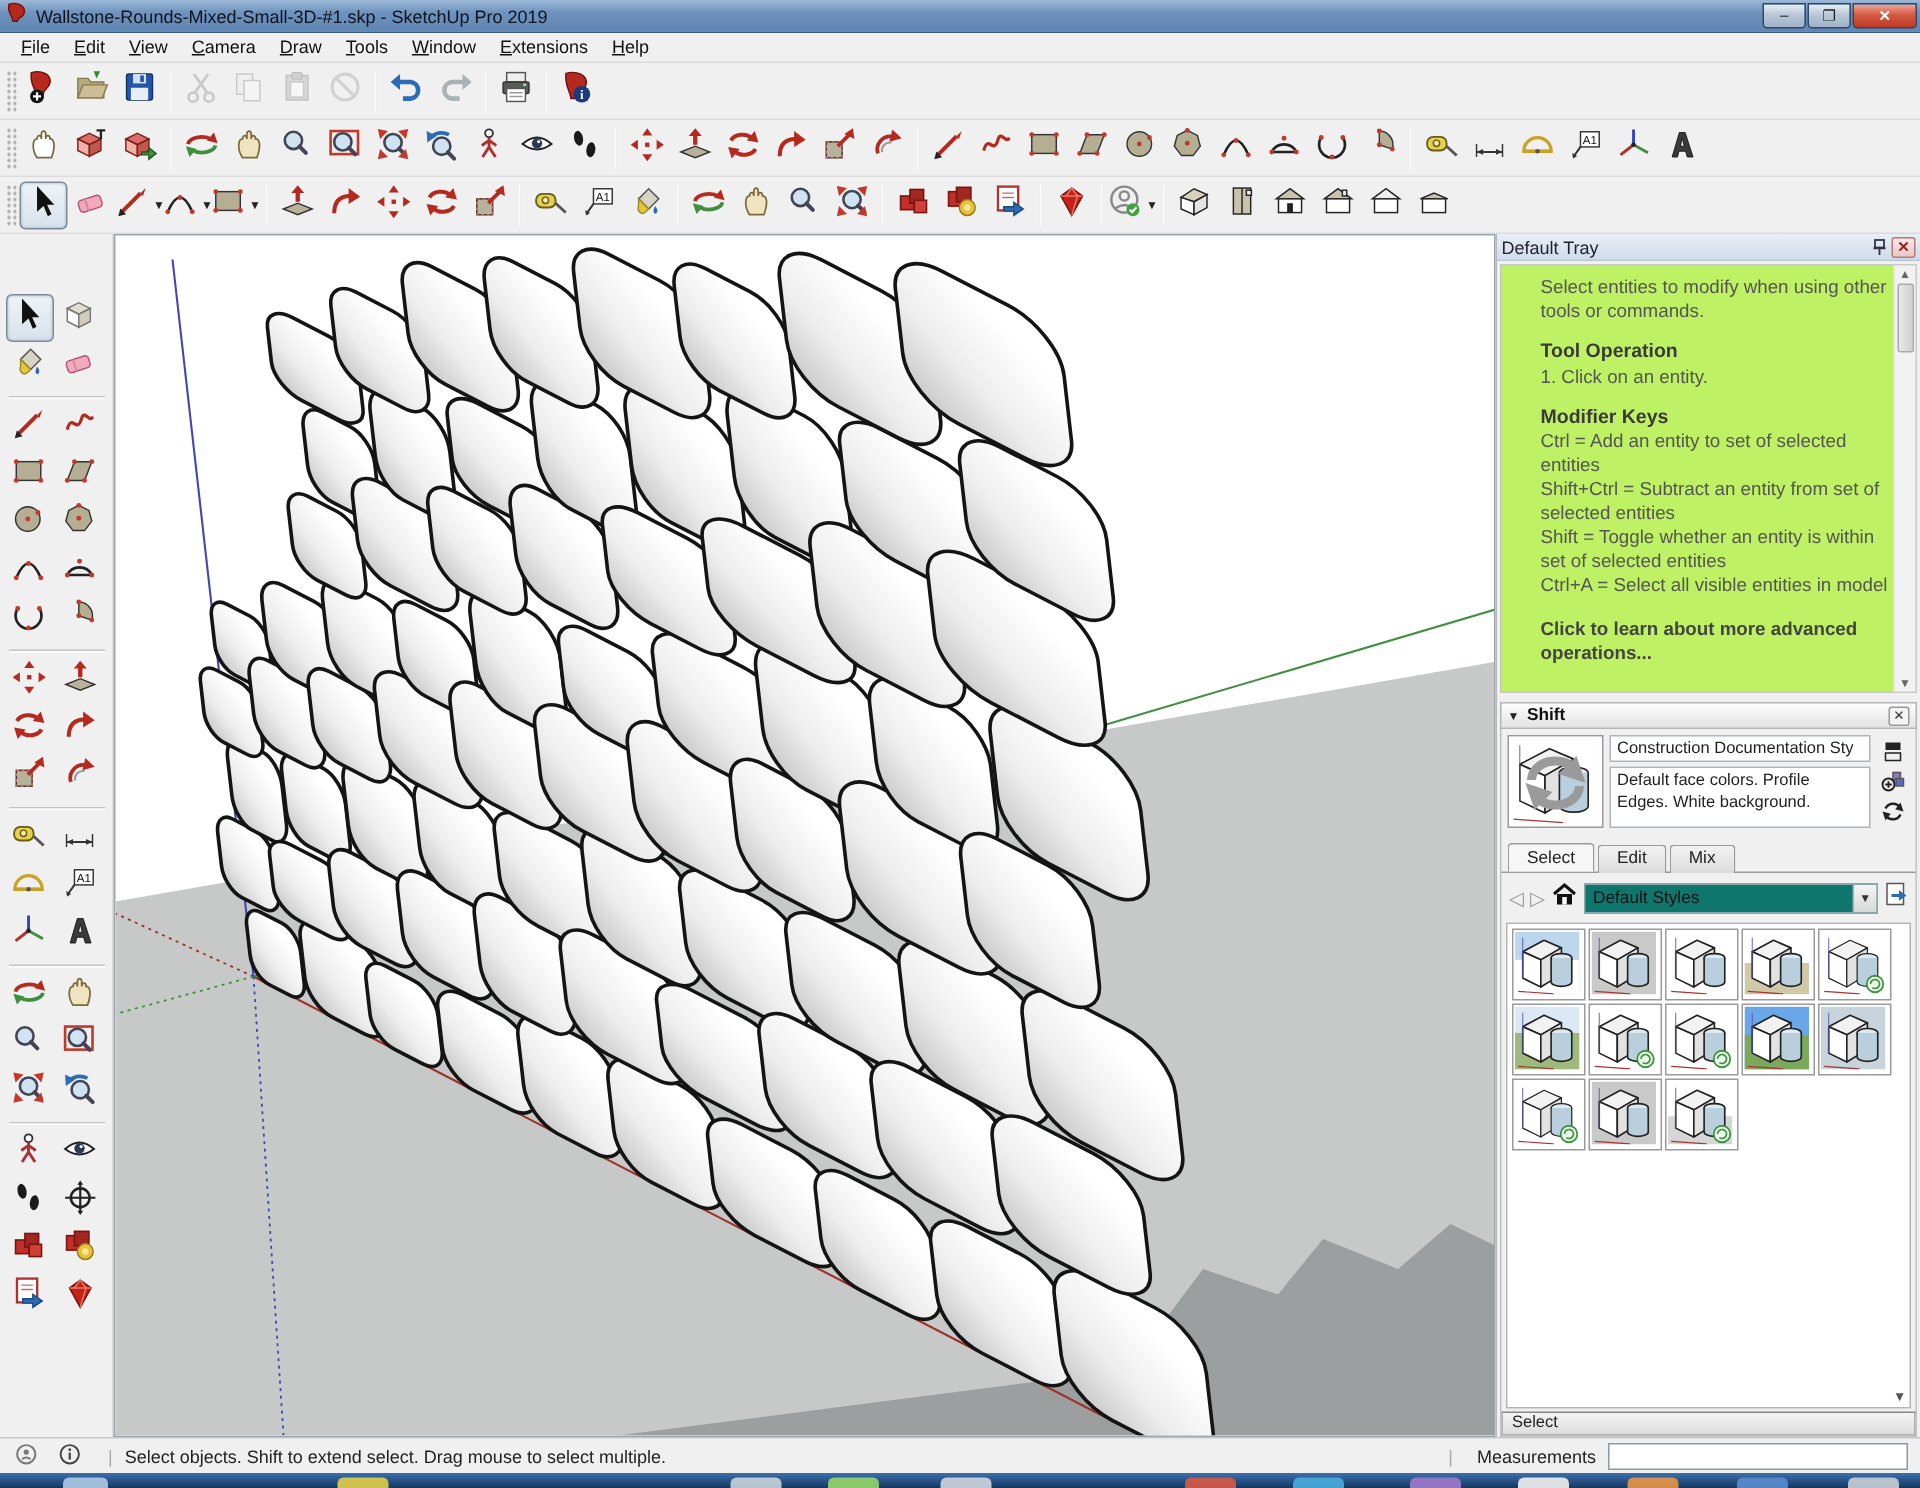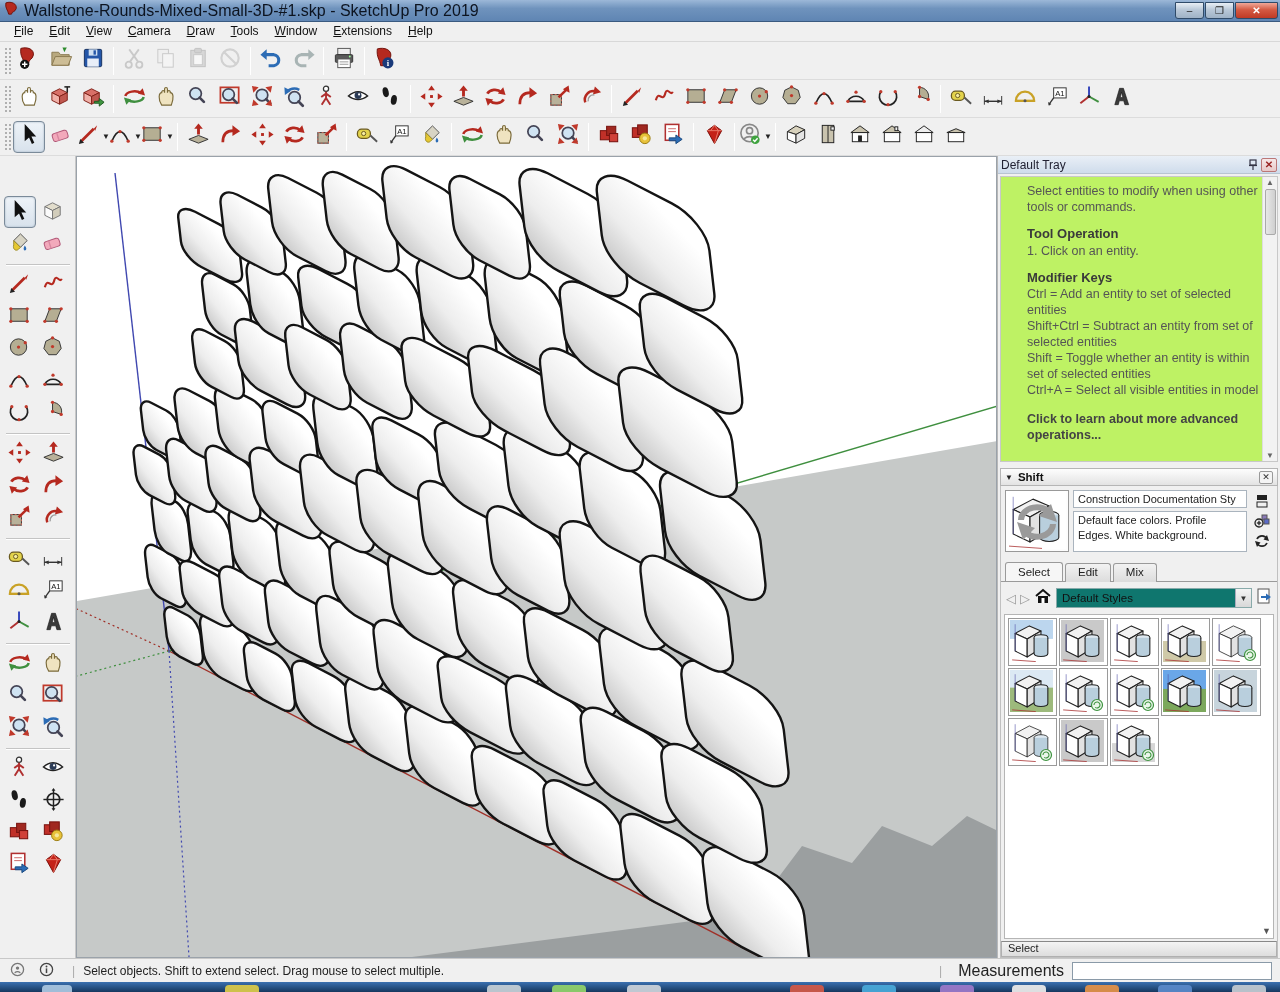--- a/index.html
+++ b/index.html
@@ -1,18 +1,18 @@
 <!DOCTYPE html>
 <html><head>
 <meta charset="utf-8">
 <style>
   *{margin:0;padding:0;box-sizing:border-box;}
   html,body{width:1280px;height:992px;overflow:hidden;font-family:"Liberation Sans",sans-serif;background:#f0f0f0;}
   .titlebar{height:22px;background:linear-gradient(#9cb8d8,#6f93bd 40%,#5f85b3);display:flex;align-items:center;padding-left:4px;border-bottom:1px solid #3a5a80;}
-  .titlebar .ttext{font-size:16px;color:#0d1420;margin-left:5px;flex:1;white-space:nowrap;overflow:hidden;}
+  .titlebar .ttext{font-size:12px;color:#0d1420;margin-left:5px;flex:1;white-space:nowrap;overflow:hidden;}
   .winbtns{display:flex;margin-right:2px;}
   .winbtn{width:29px;height:17px;border:1px solid #2f4a68;border-radius:0 0 3px 3px;background:linear-gradient(#e8eef5,#b9c8d8 45%,#9fb2c6);display:flex;align-items:center;justify-content:center;font-size:10px;color:#222;margin-left:1px;}
   .winbtn.close{width:43px;background:linear-gradient(#f0a898,#d45a43 45%,#c03a25);color:#fff;font-weight:bold;}
   .menubar{height:20px;background:#f0f0f0;display:flex;padding-left:6px;border-bottom:1px solid #d8d8d8;}
   .mi{font-size:12px;color:#111;padding:2px 8px;cursor:default;}
   .mi u{text-decoration:underline;}
   .tbrow{height:38px;background:#f0f0f0;display:flex;align-items:center;border-bottom:1px solid #dcdcdc;padding-left:2px;}
   .grip{width:7px;height:28px;margin:0 2px;background-image:radial-gradient(#b0b0b0 1px,transparent 1.2px);background-size:4px 4px;}
   .tbtn{width:32px;height:32px;display:flex;align-items:center;justify-content:center;border:1px solid transparent;border-radius:2px;position:relative;}
   .tbtn.active{border:1px solid #7a8a99;background:linear-gradient(#eef3f8,#d8e2ec);box-shadow:inset 0 0 2px #9ab;border-radius:4px;}
@@ -62,21 +62,21 @@
   .dd .ddbtn{margin-left:auto;width:16px;height:18px;background:linear-gradient(#f4f4f4,#d8d8d8);border-left:1px solid #aab;display:flex;align-items:center;justify-content:center;font-size:8px;color:#333;}
   .thumbarea{flex:1;background:#fff;border:1px solid #b5b5b5;margin:0 3px;position:relative;overflow:hidden;}
   .thumbgrid{display:grid;grid-template-columns:repeat(5,49px);grid-auto-rows:48px;gap:2px;padding:3px;}
   .sthumb{border:1px solid #9a9a9a;background:#fff;padding:1px;position:relative;}
   .downarr{position:absolute;right:2px;bottom:2px;font-size:9px;color:#555;}
   .spfoot{height:16px;background:linear-gradient(#f4f4f4,#ddd);border:1px solid #b0b0b0;border-top:1px solid #888;font-size:11px;color:#222;padding-left:6px;margin-top:2px;}
   .statusbar{height:24px;background:#f0f0f0;border-top:1px solid #c8c8c8;display:flex;align-items:center;font-size:12px;color:#222;}
   .sbicons{display:flex;align-items:center;gap:14px;padding:0 10px;}
   .sbsep{color:#aaa;margin:0 8px;}
   .measure{margin-left:auto;display:flex;align-items:center;gap:8px;padding-right:8px;}
-  .measure .mlabel{font-size:16px;color:#222;}
+  .measure .mlabel{font-size:12px;color:#222;}
   .minput{width:200px;height:18px;background:#fff;border:1px solid #8a9aa8;}
   .taskbar{height:10px;background:linear-gradient(#3a70b0,#1d4a7e 60%,#123softwa);background:linear-gradient(#3a70b0,#16375e);position:relative;overflow:hidden;}
   .tkblob{position:absolute;top:3px;height:14px;border-radius:4px;opacity:.95;}
 </style>
 </head>
 <body>
 
 <div class="titlebar">
   <span><svg width="15" height="15" viewBox="0 0 16 16">
         <path d="M2 2 C8 0 14 3 13 8 C12 12 8 11 8 14 H5 C4 9 1 8 2 2 Z" fill="#b5291f" stroke="#701008" stroke-width="1"></path>

